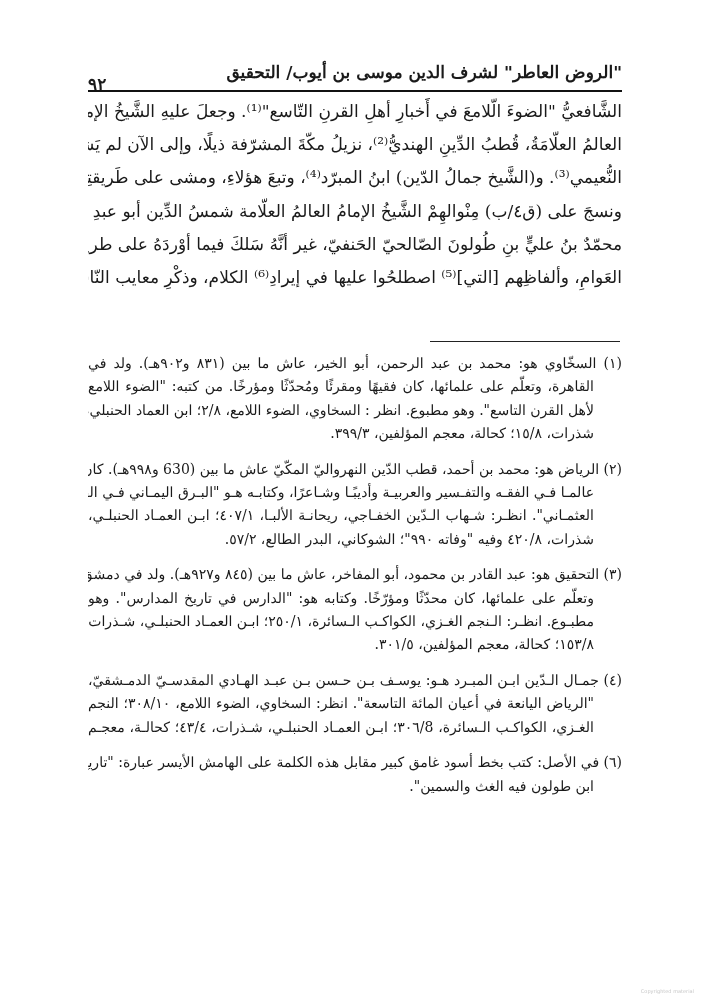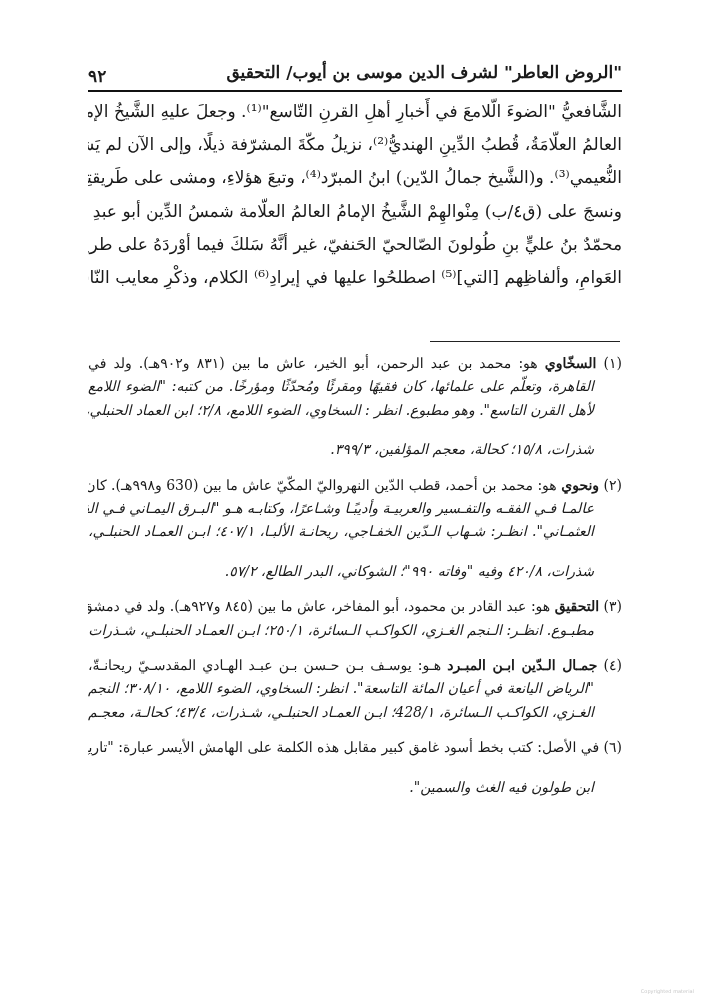--- a/index.html
+++ b/index.html
@@ -1,31 +1,31 @@
 <!DOCTYPE html>
 <html><head>
   <meta charset="utf-8">
   <style>
     html, body { margin: 0; padding: 0; background: #ffffff; }
     body { width: 708px; height: 1000px; position: relative; overflow: hidden; color: #1a1a1a; font-family: "DejaVu Serif", serif; }
     .page { position: absolute; left: 0; top: 0; width: 708px; height: 1000px; }
     .header { position: absolute; left: 88px; top: 62px; width: 534px; height: 28px; direction: rtl; }
     .header-title { position: absolute; right: 0; top: 0; font-size: 17px; font-weight: bold; white-space: nowrap; }
-    .header-page { position: absolute; left: 0; top: 4px; font-size: 17px; font-weight: bold; }
+    .header-page { position: absolute; left: 0; top: 12px; font-size: 17px; font-weight: bold; }
     .header-rule { position: absolute; left: 88px; top: 90px; width: 534px; height: 0; border-top: 2px solid #111; }
     .body-text { position: absolute; left: 88px; top: 95px; width: 534px; direction: rtl; text-align: justify; text-align-last: justify; font-size: 17px; line-height: 33.2px; }
     .body-text .line { display: block; white-space: nowrap; overflow: hidden; }
     .body-text .line.last { text-align-last: right; }
     .fn-rule { position: absolute; right: 88px; top: 341px; width: 190px; border-top: 1px solid #222; }
     .footnotes { position: absolute; left: 88px; top: 352px; width: 534px; direction: rtl; font-size: 14px; line-height: 23.4px; }
     .fn { margin-bottom: 12px; }
     .fn .fl { display: block; white-space: nowrap; overflow: hidden; text-align: justify; text-align-last: justify; }
-    .fn .fl.indent { padding-right: 28px; font-style: italic; }
-    .fn .fl.end { text-align-last: right; margin-top: 16px; }
-    .fn b { font-weight: bold; }
+    .fn .fl.indent { padding-right: 28px; }
+    .fn .fl.end { text-align-last: right; }
+    .fn b { font-weight: normal; }
     .watermark { position: absolute; right: 14px; bottom: 6px; font-size: 5px; color: #c8c8c8; font-family: "DejaVu Sans", sans-serif; }
   </style>
 </head>
 <body>
 
 <div class="page">
 
   <div class="header">
     <span class="header-title">"الروض العاطر" لشرف الدين موسى بن أيوب/ التحقيق</span>
     <span class="header-page">٩٢</span>
@@ -44,33 +44,35 @@
   <div class="fn-rule"></div>
 
   <div class="footnotes">
     <div class="fn">
       <span class="fl"><span>(١)</span> <b>السخّاوي</b> <span>هو: محمد بن عبد الرحمن، أبو الخير، عاش ما بين (٨٣١ و٩٠٢هـ). ولد في</span></span>
       <span class="fl indent">القاهرة، وتعلّم على علمائها، كان فقيهًا ومقرئًا ومُحدّثًا ومؤرخًا. من كتبه: "الضوء اللامع</span>
       <span class="fl indent">لأهل القرن التاسع". وهو مطبوع. انظر : السخاوي، الضوء اللامع، ٢/٨؛ ابن العماد الحنبلي،</span>
       <span class="fl indent end">شذرات، ١٥/٨؛ كحالة، معجم المؤلفين، ٣٩٩/٣.</span>
     </div>
     <div class="fn">
-      <span class="fl"><span>(٢)</span> <b>ونحوي</b> <span>هو: محمد بن أحمد، قطب الدّين النهرواليّ المكّيّ عاش ما بين (630 و٩٩٨هـ). كان</span></span>
+      <span class="fl"><span>(٢)</span> <b>الرياض</b> <span>هو: محمد بن أحمد، قطب الدّين النهرواليّ المكّيّ عاش ما بين (630 و٩٩٨هـ). كان</span></span>
       <span class="fl indent">عالمـا فـي الفقـه والتفـسير والعربيـة وأديبًـا وشـاعرًا، وكتابـه هـو "البـرق اليمـاني فـي الفـتح</span>
       <span class="fl indent">العثمـاني". انظـر: شـهاب الـدّين الخفـاجي، ريحانـة الألبـا، ٤٠٧/١؛ ابـن العمـاد الحنبلـي،</span>
       <span class="fl indent end">شذرات، ٤٢٠/٨ وفيه "وفاته ٩٩٠"؛ الشوكاني، البدر الطالع، ٥٧/٢.</span>
     </div>
     <div class="fn">
       <span class="fl"><span>(٣)</span> <b>التحقيق</b> <span>هو: عبد القادر بن محمود، أبو المفاخر، عاش ما بين (٨٤٥ و٩٢٧هـ). ولد في دمشق</span></span>
+      <span class="fl indent">وتعلّم على علمائها، كان محدّثًا ومؤرّخًا. وكتابه هو: "الدارس في تاريخ المدارس". وهو</span>
       <span class="fl indent">مطبـوع. انظـر: الـنجم الغـزي، الكواكـب الـسائرة، ٢٥٠/١؛ ابـن العمـاد الحنبلـي، شـذرات،</span>
+      <span class="fl indent end">١٥٣/٨؛ كحالة، معجم المؤلفين، ٣٠١/٥.</span>
     </div>
     <div class="fn">
-      <span class="fl"><span>(٤)</span> <b>جمـال الـدّين ابـن المبـرد</b> <span>هـو: يوسـف بـن حـسن بـن عبـد الهـادي المقدسـيّ ريحانـةّ،</span></span>
+      <span class="fl"><span>(٤)</span> <b>جمـال الـدّين ابـن المبـرد</b> <span>هـو: يوسـف بـن حـسن بـن عبـد الهـادي المقدسـيّ الدمـشقيّ،</span></span>
       <span class="fl indent">"الرياض اليانعة في أعيان المائة التاسعة". انظر: السخاوي، الضوء اللامع، ٣٠٨/١٠؛ النجم</span>
-      <span class="fl indent">الغـزي، الكواكـب الـسائرة، 428/١؛ ابـن العمـاد الحنبلـي، شـذرات، ٤٣/٤؛ كحالـة، معجـم</span>
+      <span class="fl indent">الغـزي، الكواكـب الـسائرة، ٣٠٦/8؛ ابـن العمـاد الحنبلـي، شـذرات، ٤٣/٤؛ كحالـة، معجـم</span>
     </div>
     <div class="fn">
       <span class="fl"><span>(٦)</span> <span>في الأصل: كتب بخط أسود غامق كبير مقابل هذه الكلمة على الهامش الأيسر عبارة: "تاريخ</span></span>
       <span class="fl indent end">ابن طولون فيه الغث والسمين".</span>
     </div>
   </div>
 
   <div class="watermark">Copyrighted material</div>
 </div>
 

